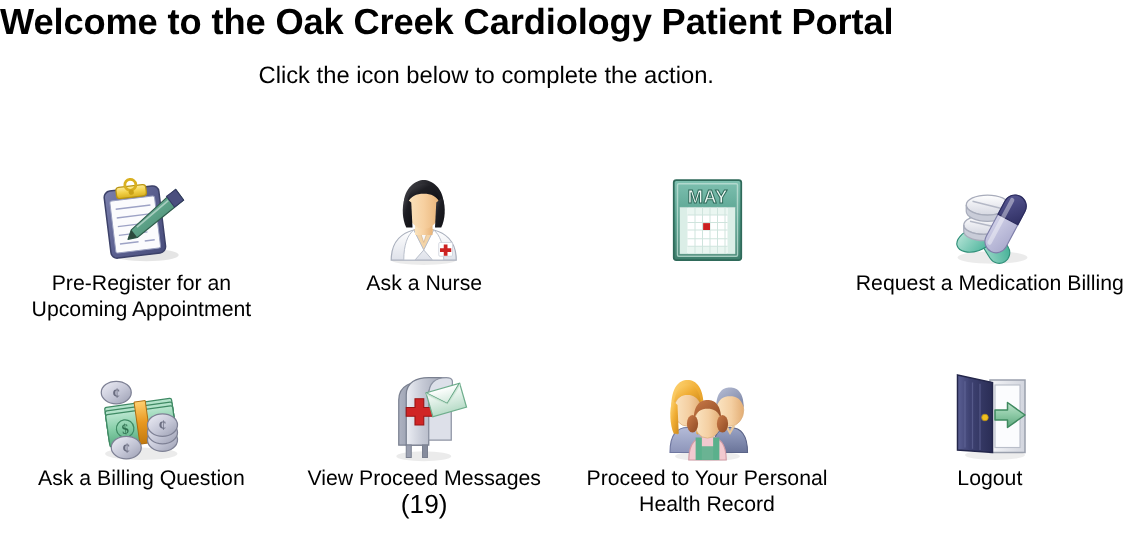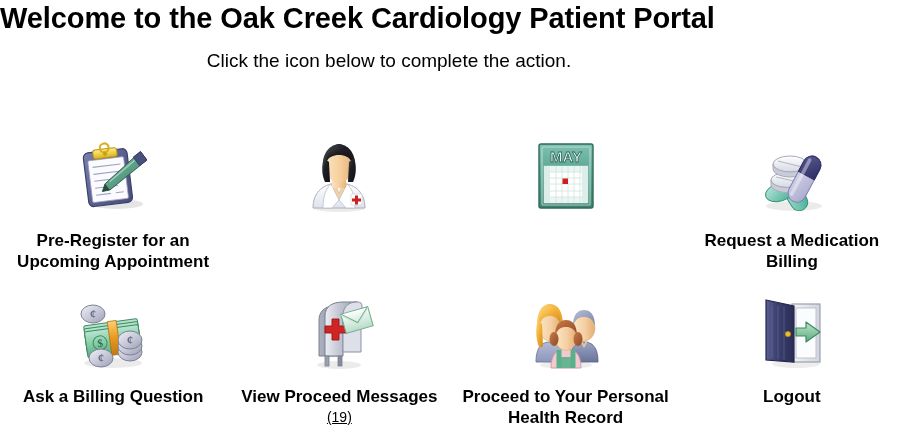--- a/index.html
+++ b/index.html
@@ -50,34 +50,33 @@
     flex-direction: column;
     align-items: center;
     cursor: pointer;
     padding-top: 4px;
   }
   .tile-icon {
     width: 80px; height: 80px;
     display: block;
   }
   .tile-label {
-    margin-top: 14px;
+    margin-top: 0;
     text-align: center;
     font-size: 17px;
     line-height: 21px;
     color: #000000;
     max-width: 218px;
-    font-weight: bold;
+    font-weight: normal;
   }
   .tile-count {
     text-align: left;
-    font-size: 14px;
+    font-size: 21px;
     line-height: 21px;
     color: #000000;
-    text-decoration: underline;
   }
 </style>
 </head>
 <body>
 
 <div id="page">
 
   <div class="page-title">Welcome to the Oak Creek Cardiology Patient Portal</div>
   <div class="page-subtitle">Click the icon below to complete the action.</div>
 
@@ -157,20 +156,21 @@
           <path d="M24 28 C24 14 34 8 40 8 C46 8 56 14 56 28 C56 38 52 44 50 46 L50 26 L30 26 L30 46 C28 44 24 38 24 28 Z" fill="url(#hairG)"></path>
           <ellipse cx="40" cy="31" rx="13" ry="16" fill="url(#skinG)"></ellipse>
           <path d="M27 26 C28 16 34 11 40 11 C46 11 52 16 53 26 C50 21 46 19 40 19 C34 19 30 21 27 26 Z" fill="url(#hairG)"></path>
           <path d="M25 22 C22 30 23 40 26 46 L31 46 L30 26 Z" fill="url(#hairG)"></path>
           <path d="M55 22 C58 30 57 40 54 46 L49 46 L50 26 Z" fill="url(#hairG)"></path>
           <g>
             <rect x="52" y="58" width="11" height="11" rx="1" fill="#ffffff" stroke="#c9ced8" stroke-width="0.6"></rect>
             <path d="M56 59.5 h3 v3 h3 v3 h-3 v3 h-3 v-3 h-3 v-3 h3 Z" fill="#cc2222"></path>
           </g>
         </svg>
+        <div class="tile-label">Ask a Nurse</div>
       </div>
 
       <div class="tile">
         <svg class="tile-icon" viewBox="0 0 80 80">
           <defs>
             <linearGradient id="calFrame" x1="0" y1="0" x2="0" y2="1">
               <stop offset="0" stop-color="#7fc1b1"></stop>
                 <stop offset="0.5" stop-color="#55a08d"></stop>
                 <stop offset="1" stop-color="#3f7f6d"></stop>
             </linearGradient>

